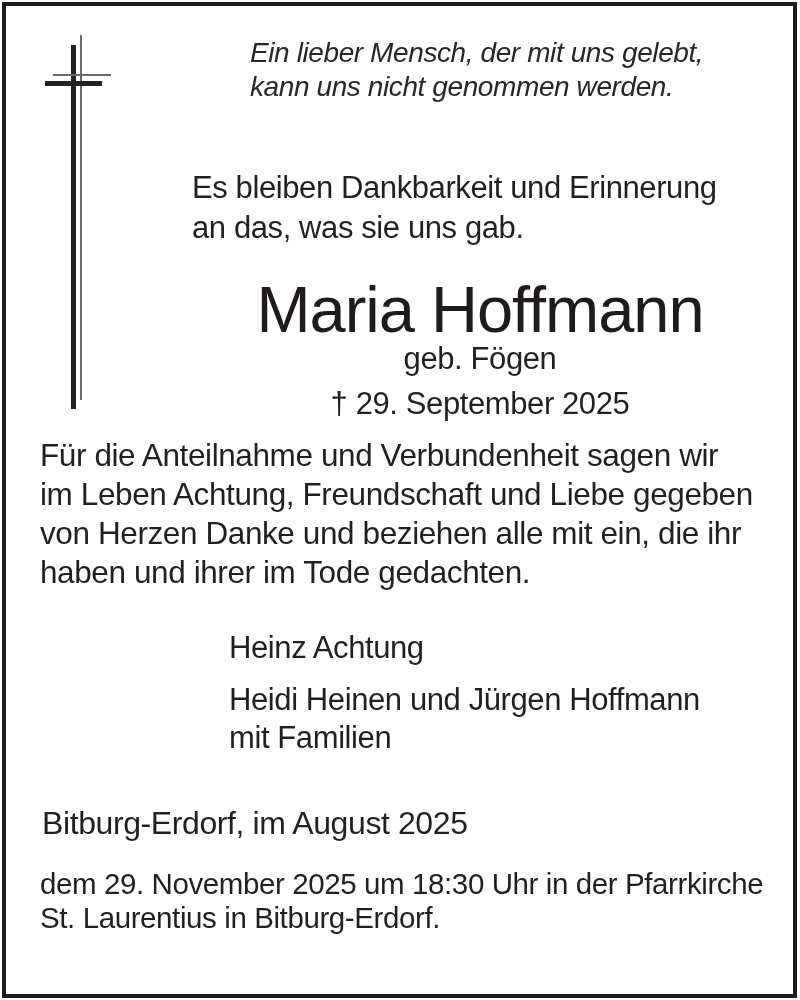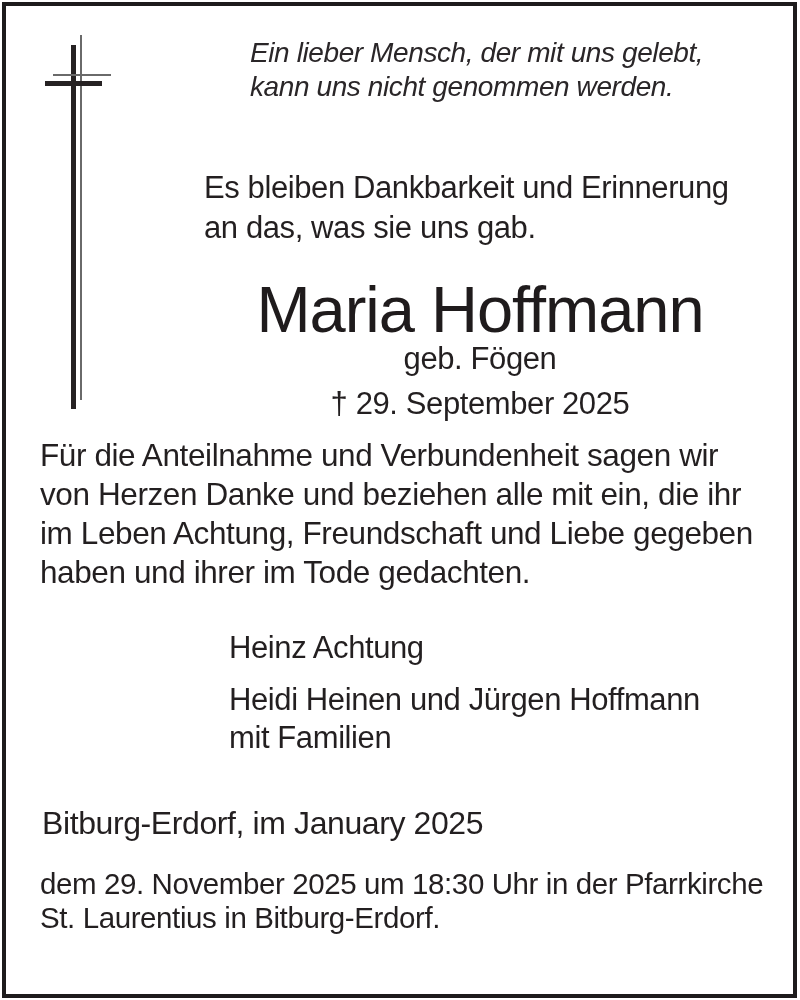--- a/index.html
+++ b/index.html
@@ -34,21 +34,21 @@
   .block { position: absolute; white-space: nowrap; }
 
   .verse {
     left: 250px; top: 36px;
     font-size: 28px;
     line-height: 34px;
     font-style: italic;
     color: #2a2628;
   }
   .intro {
-    left: 204px; top: 168px;
+    left: 192px; top: 168px;
     font-size: 31px;
     line-height: 40px;
   }
   .centered-col {
     left: 120px; width: 720px;
     text-align: center;
   }
   .name {
     top: 276px;
     font-size: 65px;
@@ -117,32 +117,32 @@
   </div>
 
   <div class="block centered-col name">Maria Hoffmann</div>
 
   <div class="block centered-col maiden">geb. Fögen</div>
 
   <div class="block centered-col death-date">† 29. September 2025</div>
 
   <div class="block thanks">
     <div>Für die Anteilnahme und Verbundenheit sagen wir</div>
+    <div>im Leben Achtung, Freundschaft und Liebe gegeben</div>
     <div>von Herzen Danke und beziehen alle mit ein, die ihr</div>
-    <div>im Leben Achtung, Freundschaft und Liebe gegeben</div>
     <div>haben und ihrer im Tode gedachten.</div>
   </div>
 
   <div class="block mourner-primary">Heinz Achtung</div>
 
   <div class="block mourner-secondary">
     <div>Heidi Heinen und Jürgen Hoffmann</div>
     <div>mit Familien</div>
   </div>
 
-  <div class="block place-date">Bitburg-Erdorf, im January 2025</div>
+  <div class="block place-date">Bitburg-Erdorf, im August 2025</div>
 
   <div class="block service">
     <div>dem 29. November 2025 um 18:30 Uhr in der Pfarrkirche</div>
     <div>St. Laurentius in Bitburg-Erdorf.</div>
   </div>
 
 </div>
 
 </body></html>

